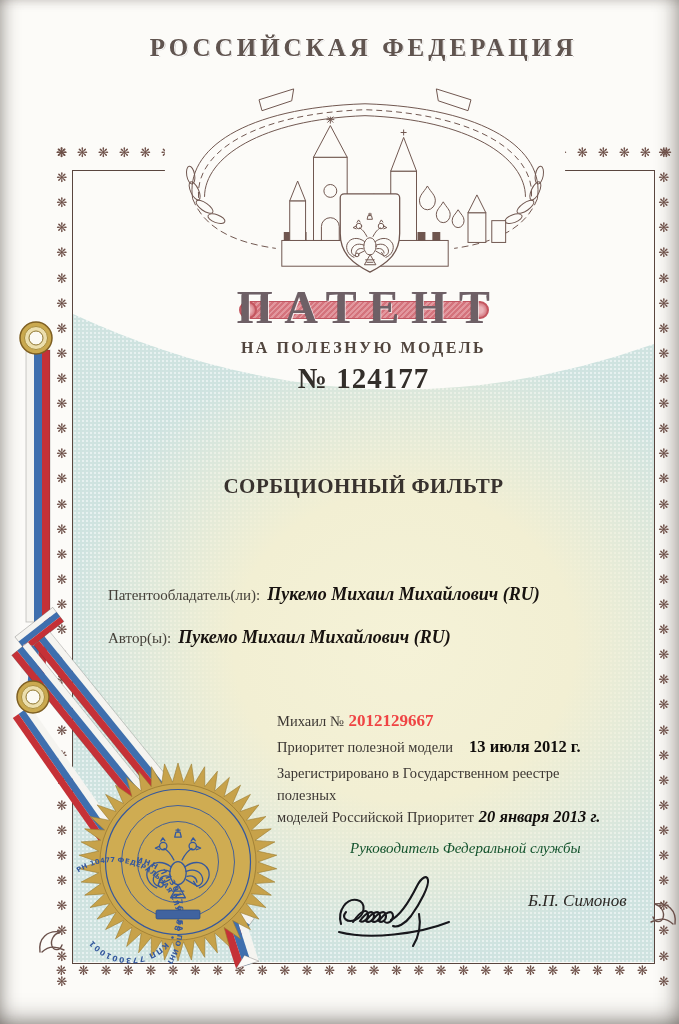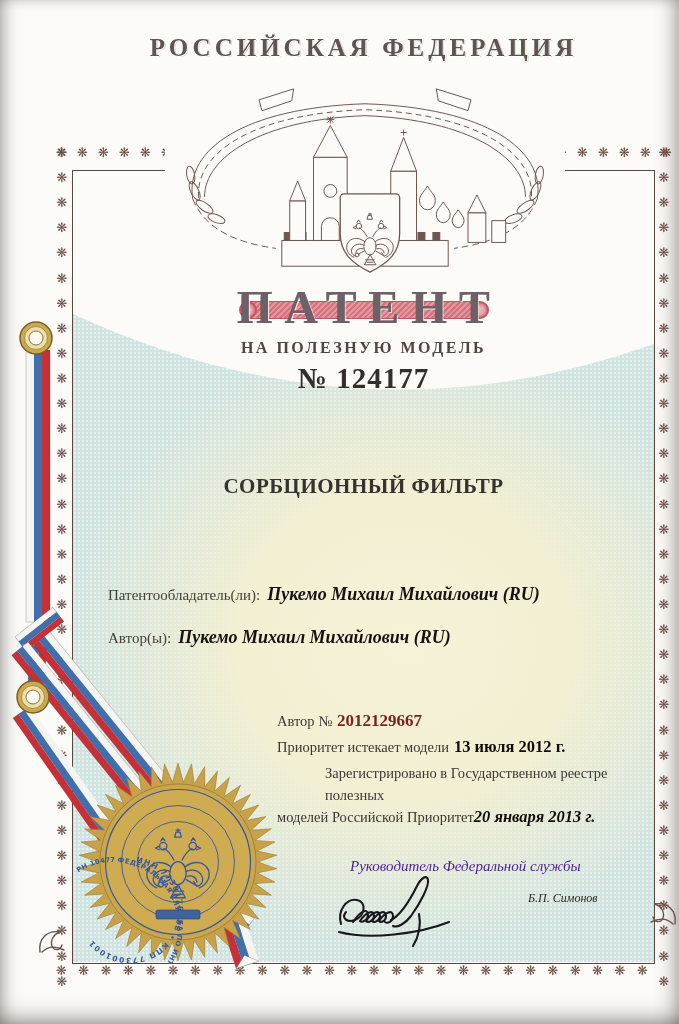--- a/index.html
+++ b/index.html
@@ -48,26 +48,26 @@
     font-size:29px;letter-spacing:1px;color:#332e2a;}
   .doc-title{left:40px;top:474px;width:647px;text-align:center;font-weight:bold;
     font-size:21px;letter-spacing:.5px;color:#38322e;}
   
   .holder-line{left:108px;top:584px;font-size:15px;color:#454039;}
   .author-line{left:108px;top:627px;font-size:15px;color:#454039;}
   .name{font-size:18px;font-weight:bold;font-style:italic;color:#17120f;margin-left:7px;}
   
   .details{left:277px;top:710px;width:345px;font-size:14.5px;color:#3c3733;line-height:22px;}
   .details .ln{margin-bottom:4px;}
-  .d-val{font-weight:bold;font-size:16.5px;color:#100d0b;margin-left:5px;}
-  .d-val-num{font-weight:bold;font-size:17px;color:#7f1d1d;margin-left:5px;}
-  .d-val-it{font-weight:bold;font-style:italic;font-size:16.5px;color:#100d0b;}
-  
-  .sign-role{left:350px;top:856px;font-size:15px;font-style:italic;color:#4c1d95;line-height:20px;}
-  .sign-name{left:528px;top:891px;font-size:12px;font-style:italic;color:#2c2824;}
+  .d-val{font-weight:bold;font-size:16.5px;color:#100d0b;margin-left:16px;}
+  .d-val-num{font-weight:bold;font-size:17px;color:#ef4444;margin-left:5px;}
+  .d-val-it{font-weight:bold;font-style:italic;font-size:16.5px;color:#100d0b;margin-left:5px;}
+  
+  .sign-role{left:350px;top:838px;font-size:15px;font-style:italic;color:#14532d;line-height:20px;}
+  .sign-name{left:528px;top:891px;font-size:17px;font-style:italic;color:#2c2824;}
   .sig-svg{left:333px;top:872px;width:190px;height:80px;}
   .seal-svg{left:76px;top:760px;width:204px;height:204px;}
   .vignette-svg{left:163px;top:80px;width:404px;height:208px;}
   .corner-svg{width:34px;height:30px;color:#6b514b;}
 </style>
 </head>
 <body>
 
 <svg width="0" height="0" style="position:absolute" aria-hidden="true">
   <defs>
@@ -306,26 +306,26 @@
 
   <div class="abs holder-line">
     <span>Патентообладатель(ли):</span><span class="name">Пукемо Михаил Михайлович (RU)</span>
   </div>
   <div class="abs author-line">
     <span>Автор(ы):</span><span class="name">Пукемо Михаил Михайлович (RU)</span>
   </div>
 
   <div class="abs details">
     <div class="ln">
-      <span>Автор №</span><span class="d-val-num">2012129667</span>
+      <span>Михаил №</span><span class="d-val-num">2012129667</span>
     </div>
     <div class="ln">
-      <span>Приоритет истекает модели</span><span class="d-val">13 июля 2012 г.</span>
-    </div>
-    <div style="margin-bottom:0;margin-left:48px;" class="ln">Зарегистрировано в Государственном реестре полезных</div>
+      <span>Приоритет полезной модели</span><span class="d-val">13 июля 2012 г.</span>
+    </div>
+    <div style="margin-bottom:0;" class="ln">Зарегистрировано в Государственном реестре полезных</div>
     <div class="ln">
       <span>моделей Российской Приоритет</span><span class="d-val-it">20 января 2013 г.</span>
     </div>
   </div>
 
   <div class="abs sign-role">
     <div>Руководитель Федеральной службы</div>
   </div>
   <svg class="abs sig-svg" viewBox="0 0 190 80">
     <g fill="none" stroke="#17171c" stroke-width="2.1" stroke-linecap="round">

